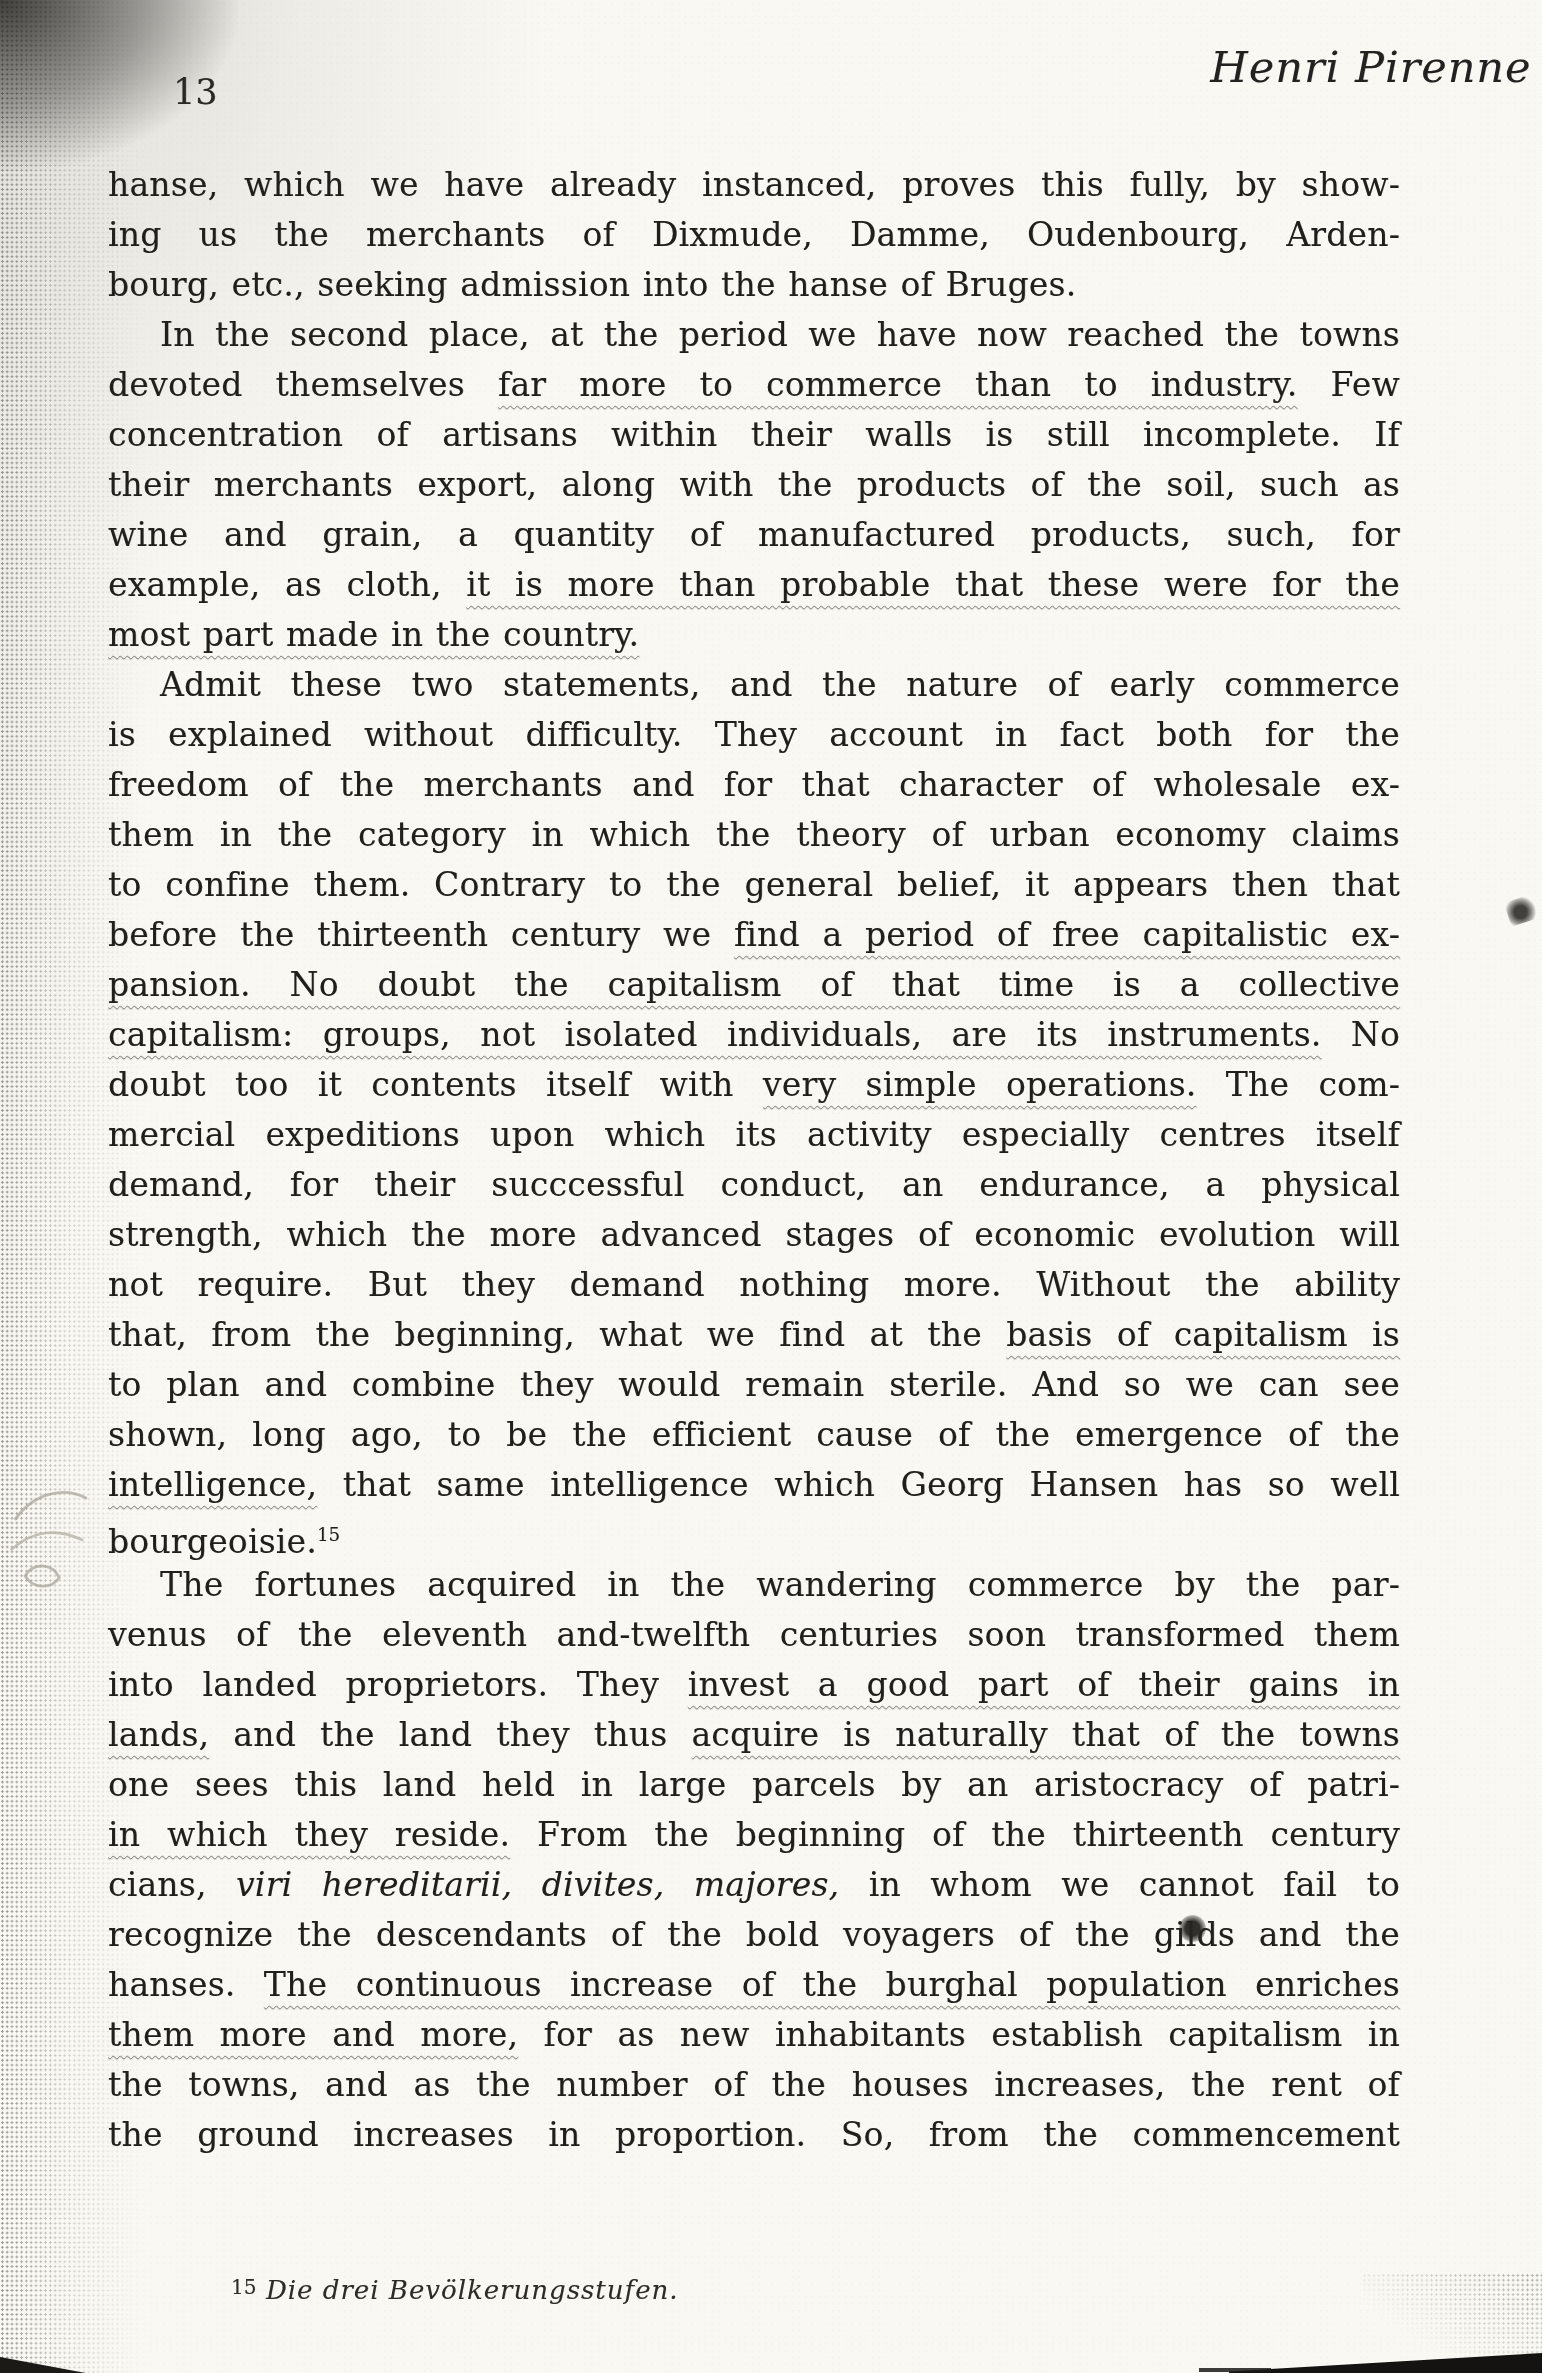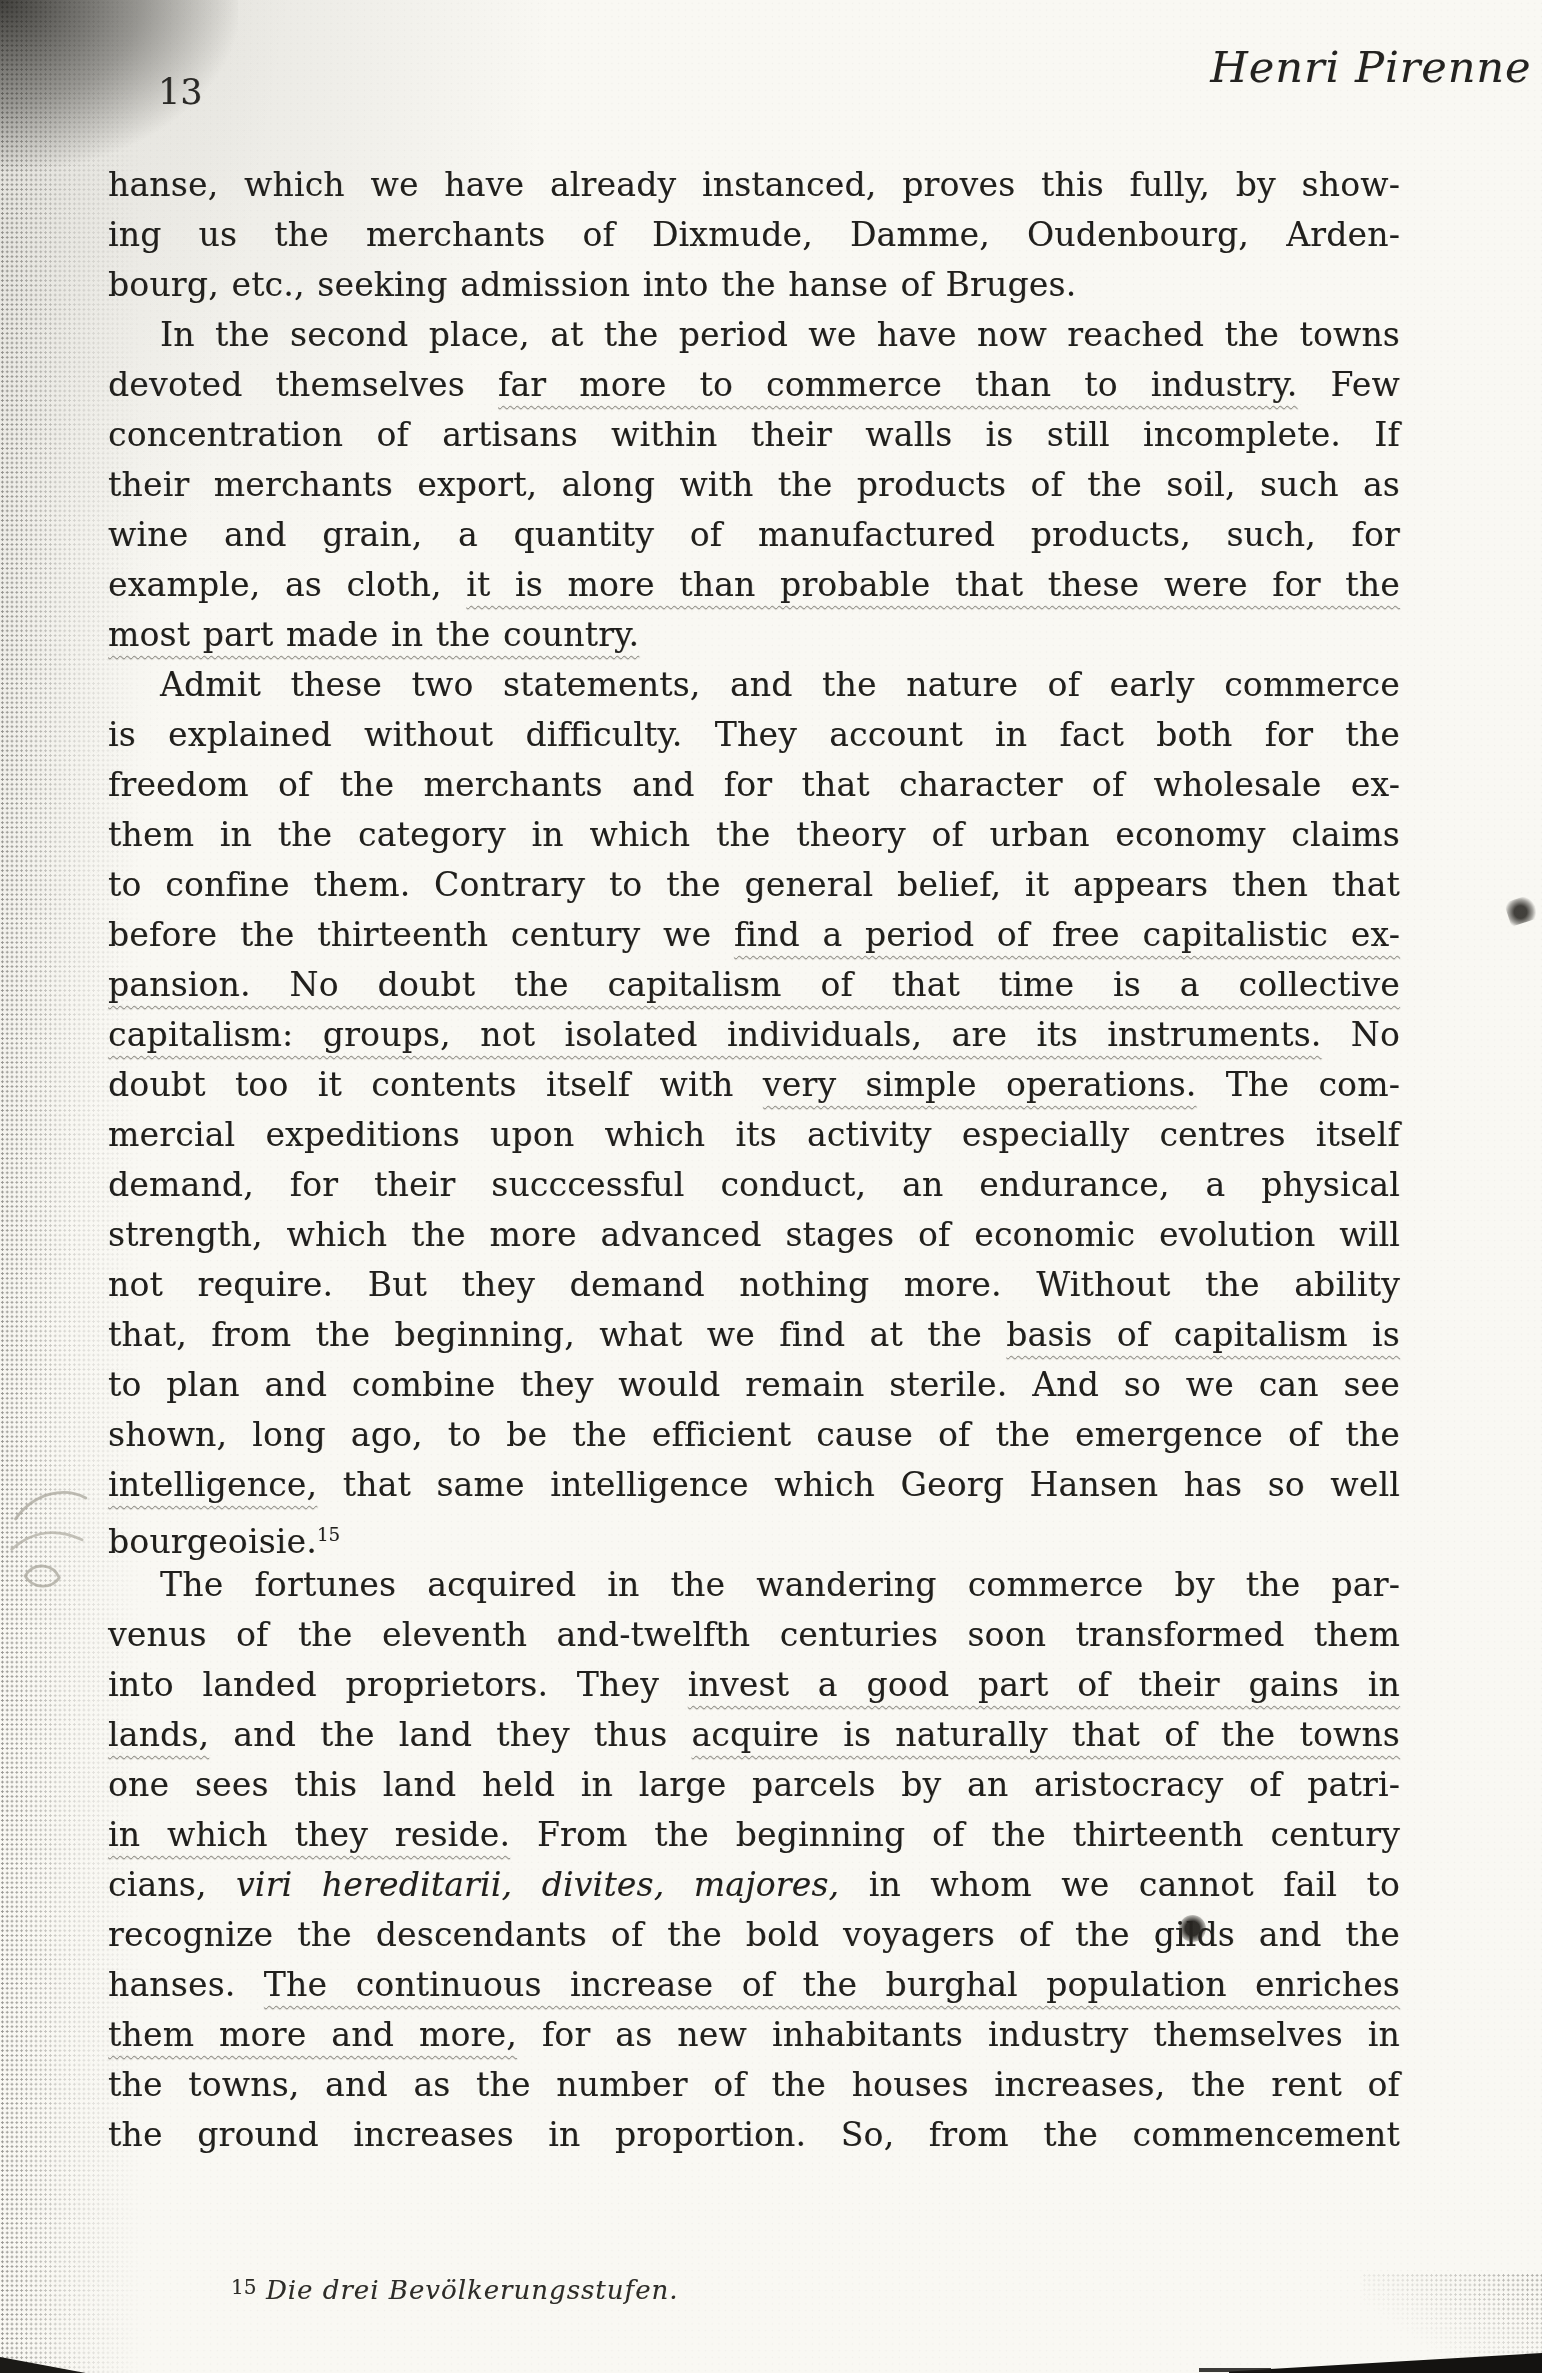--- a/index.html
+++ b/index.html
@@ -44,21 +44,21 @@
     mask-image:linear-gradient(215deg, rgba(0,0,0,0.9), transparent 75%);
   }
   .dash-b{position:absolute;right:272px;bottom:1.9px;width:72px;height:3.8px;background:#1b1a17;opacity:0.85;}
   .mark-rm{
     position:absolute;left:1507px;top:898px;width:28.5px;height:25px;
     background:radial-gradient(circle at 45% 55%, #2e2c28 30%, rgba(46,44,40,0.45) 58%, transparent 75%);
     transform:rotate(-18deg);opacity:0.9;
   }
   .scribble{position:absolute;left:1.9px;top:1479px;opacity:0.75;}
 
-  .pgnum{position:absolute;left:158px;top:72px;font-size:35px;color:#2a2926;
+  .pgnum{position:absolute;left:173px;top:72px;font-size:35px;color:#2a2926;
     text-shadow:0.4px 0.4px 0 rgba(40,39,35,0.35);text-align:center;}
   .runtitle{position:absolute;left:28.5px;top:42px;width:1503px;text-align:right;
     font-style:italic;font-size:43px;letter-spacing:1px;color:#232220;
     text-shadow:0.4px 0.4px 0 rgba(35,34,30,0.3);}
 
   .textcol{position:absolute;left:108px;top:160px;width:1292px;
     text-shadow:0.4px 0.4px 0 rgba(32,31,28,0.32);}
   .line{
     height:50px;line-height:50px;font-size:33px;
     letter-spacing:0.2px;word-spacing:1.9px;
@@ -135,21 +135,21 @@
       <div class="para indent">
         <div class="line"><span class="seg">The fortunes acquired in the wandering commerce by the par-</span></div>
         <div class="line"><span class="seg">venus of the eleventh and-twelfth centuries soon transformed them</span></div>
         <div class="line"><span class="seg">into landed proprietors. They </span><span class="seg u">invest a good part of their gains in</span></div>
         <div class="line"><span class="seg u">lands,</span><span class="seg"> and the land they thus </span><span class="seg u">acquire is naturally that of the towns</span></div>
         <div class="line"><span class="seg">one sees this land held in large parcels by an aristocracy of patri-</span></div>
         <div class="line"><span class="seg u">in which they reside.</span><span class="seg"> From the beginning of the thirteenth century</span></div>
         <div class="line"><span class="seg">cians, </span><span class="seg it">viri hereditarii, divites, majores,</span><span class="seg"> in whom we cannot fail to</span></div>
         <div class="line"><span class="seg">recognize the descendants of the bold voyagers of the gi</span><span class="seg blot">l</span><span class="seg">ds and the</span></div>
         <div class="line"><span class="seg">hanses. </span><span class="seg u">The continuous increase of the burghal population enriches</span></div>
-        <div class="line"><span class="seg u">them more and more,</span><span class="seg"> for as new inhabitants industry themselves in</span></div>
+        <div class="line"><span class="seg u">them more and more,</span><span class="seg"> for as new inhabitants establish capitalism in</span></div>
         <div class="line"><span class="seg">the towns, and as the number of the houses increases, the rent of</span></div>
         <div class="line"><span class="seg">the ground increases in proportion. So, from the commencement</span></div>
       </div>
     </div>
 
   <div class="footnote">
     <span class="fmark">15</span><span class="ftext">Die drei Bevölkerungsstufen.</span>
   </div>
 
   <svg class="scribble" width="124" height="133" viewBox="0 0 130 140">

